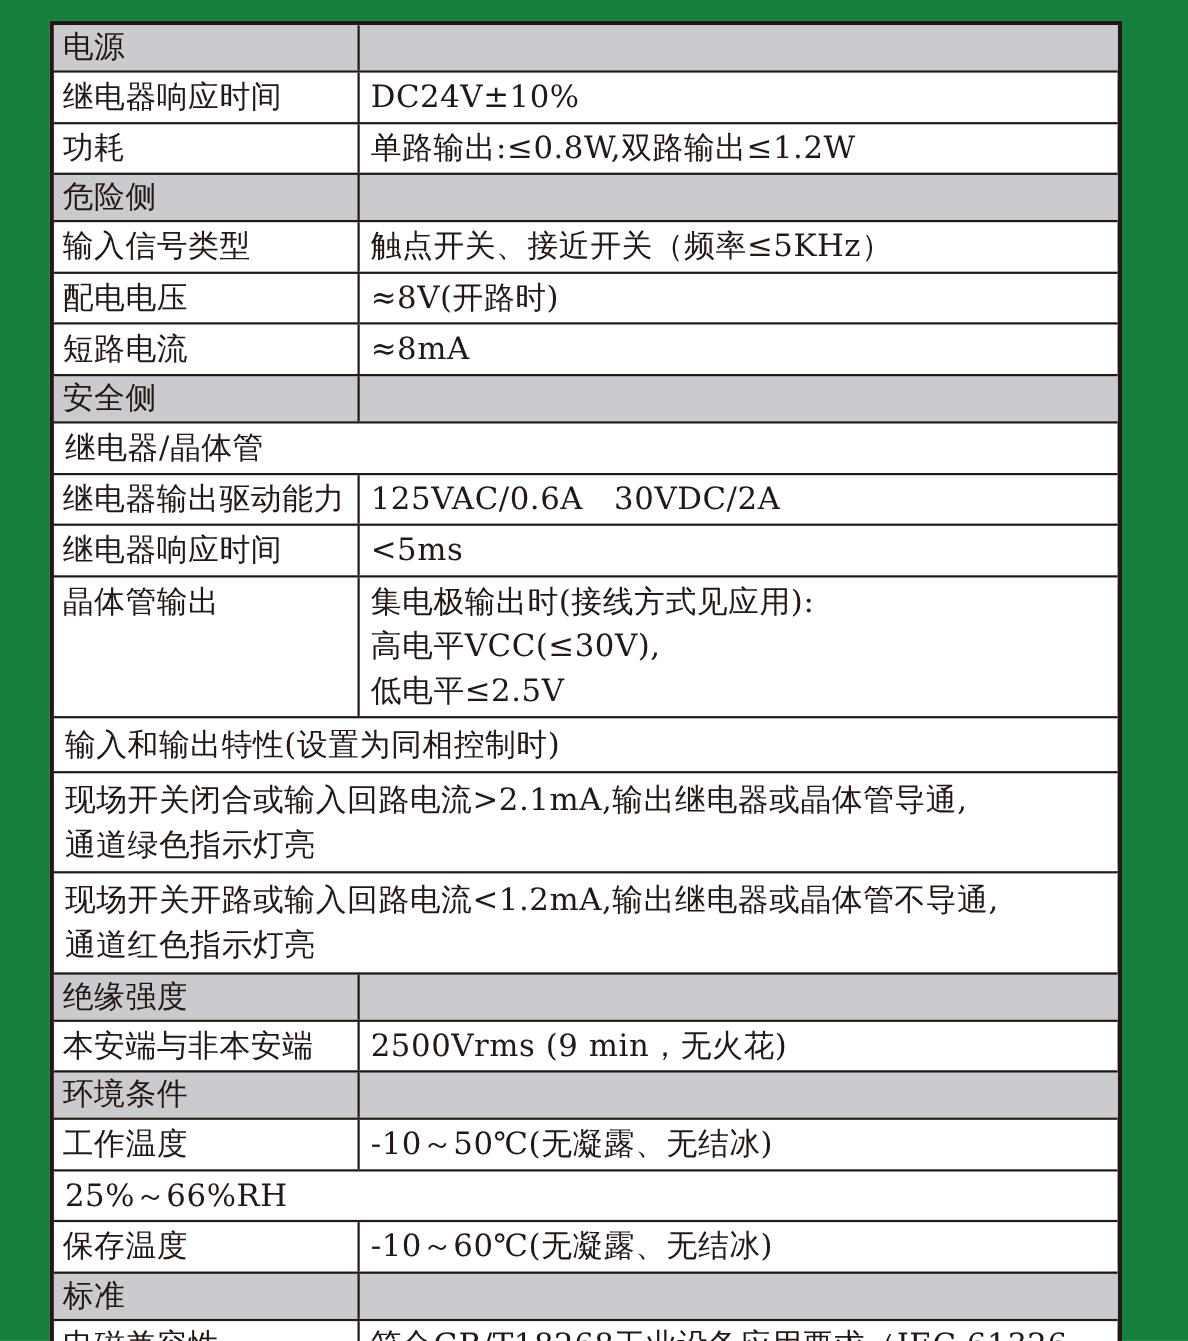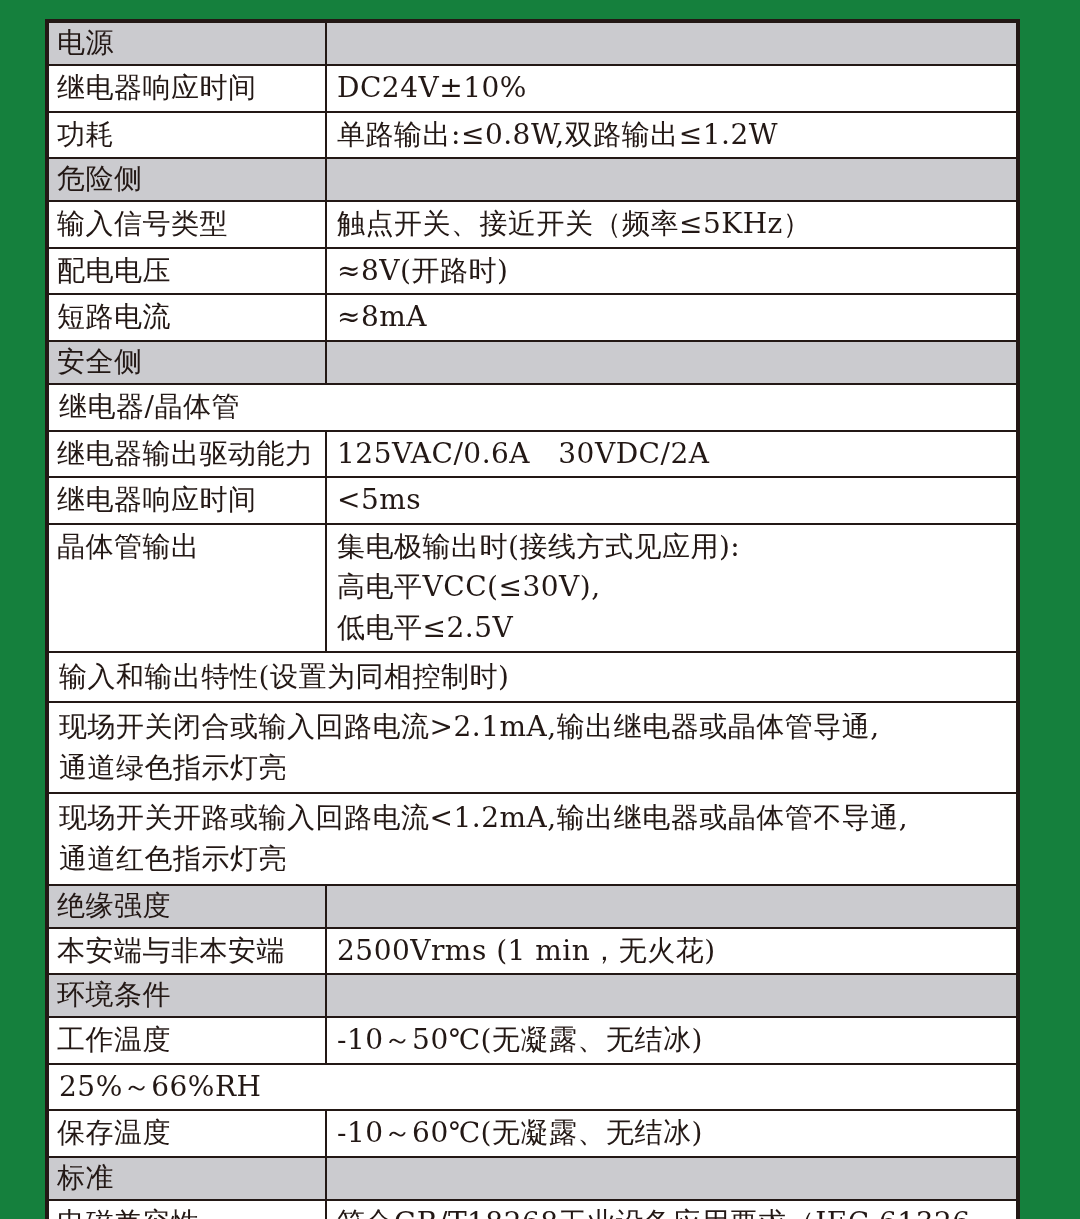--- a/index.html
+++ b/index.html
@@ -120,21 +120,21 @@
       <div class="row full">
         <div class="cell fullcell">现场开关开路或输入回路电流&lt;1.2mA,输出继电器或晶体管不导通,
 通道红色指示灯亮</div>
       </div>
       <div class="row section">
         <div class="cell key">绝缘强度</div>
         <div class="cell val"></div>
       </div>
       <div class="row kv">
         <div class="cell key">本安端与非本安端</div>
-        <div class="cell val">2500Vrms (1 min，无火花)</div>
+        <div class="cell val">2500Vrms (9 min，无火花)</div>
       </div>
       <div class="row section">
         <div class="cell key">环境条件</div>
         <div class="cell val"></div>
       </div>
       <div class="row kv">
         <div class="cell key">工作温度</div>
         <div class="cell val">-10～50℃(无凝露、无结冰)</div>
       </div>
       <div class="row kv">

